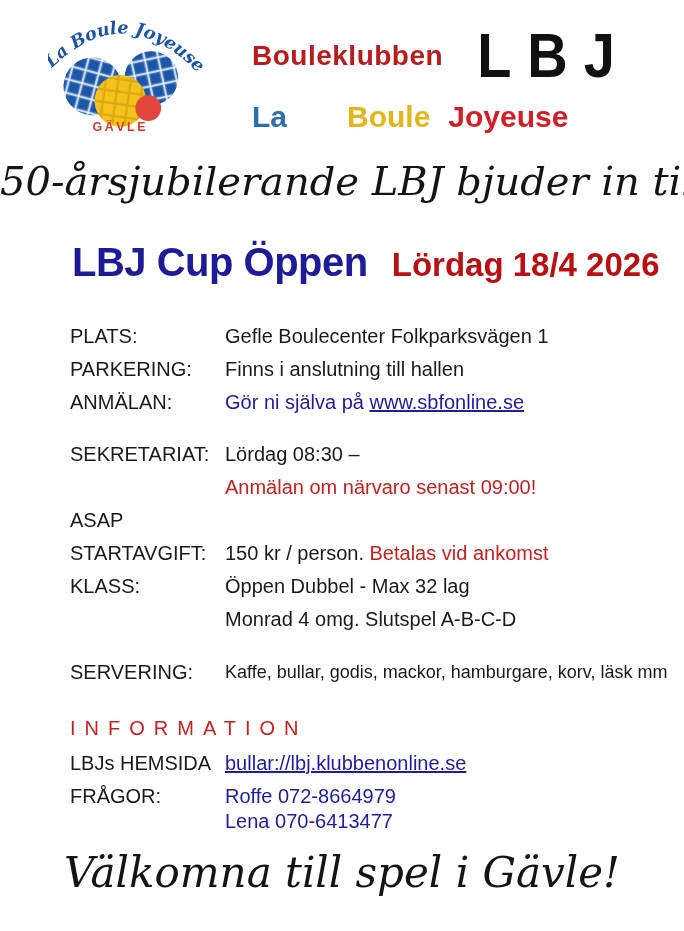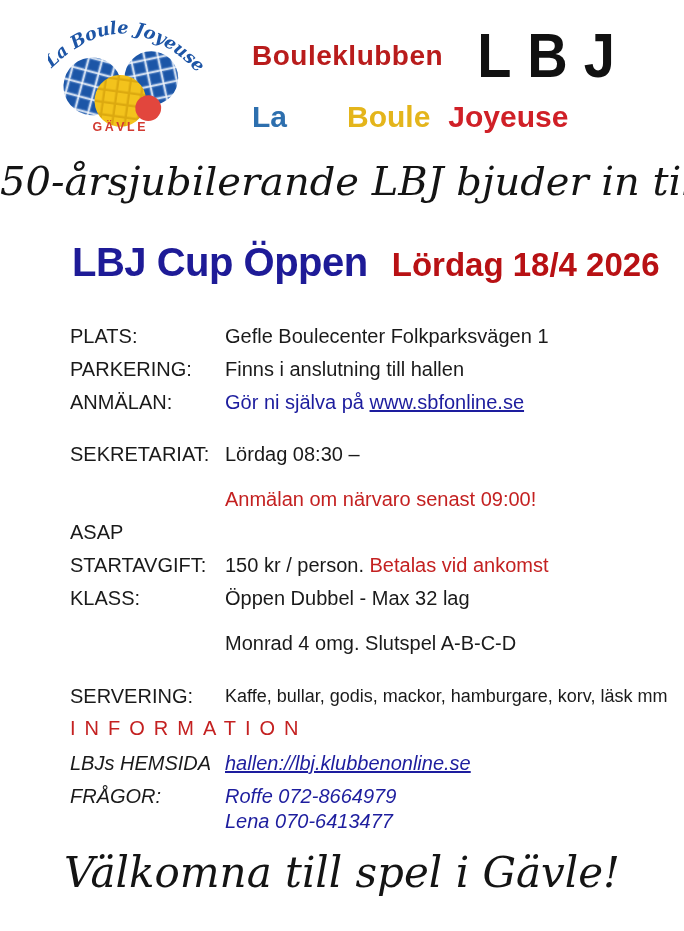--- a/index.html
+++ b/index.html
@@ -52,34 +52,34 @@
   }
   .event-title { font-size: 40px; font-weight: 700; color: #1e1b97; letter-spacing: -0.5px; }
   .event-date  { font-size: 33px; font-weight: 700; color: #b81114; }
 
   
   .details { position: absolute; left: 70px; top: 320px; width: 604px; }
   .row { display: flex; line-height: 33px; font-size: 20px; }
   .row .label { flex: 0 0 155px; color: #1a1a1a; }
   .row .value { flex: 1; white-space: nowrap; }
   .gap-before { margin-top: 19px; }
-  .small-gap-before { margin-top: 12px; }
+  .small-gap-before { margin-top: 0; }
   .big-gap-before { margin-top: 20px; }
   .text-red { color: #c42121; }
   .text-blue { color: #1d1d9e; margin-top: 16px; }
   .link { color: #1d1d9e; text-decoration: underline; cursor: pointer; }
   .serving-value { font-size: 18px; }
 
   
   .information { position: absolute; left: 70px; top: 712px; width: 604px; }
   .info-heading {
     font-size: 20px; color: #c42121; letter-spacing: 9px;
     line-height: 33px; margin-bottom: 2px;
   }
-  .info-row { display: flex; font-size: 20px; line-height: 33px; font-style: italic; }
+  .info-row { display: flex; font-size: 20px; line-height: 33px; }
   .info-row .label { flex: 0 0 155px; }
   .contacts { line-height: 25px; padding-top: 4px; }
 </style>
 </head>
 <body>
 
 <div class="page">
 
   <div class="logo">
     <svg width="155" height="124" viewBox="0 0 150 120">
@@ -184,21 +184,21 @@
     </div>
 
   </div>
 
   <div class="information">
     <div class="info-heading">INFORMATION</div>
 
     <div class="info-row">
       <span class="label">LBJs HEMSIDA</span>
       <span class="value">
-        <span class="link">hallen://lbj.klubbenonline.se</span>
+        <span class="link">bullar://lbj.klubbenonline.se</span>
       </span>
     </div>
 
     <div class="info-row">
       <span class="label">FRÅGOR:</span>
       <span class="value contacts">
         <span class="text-blue">Roffe 072-8664979</span><br>
         <span class="text-blue">Lena 070-6413477</span>
       </span>
     </div>

